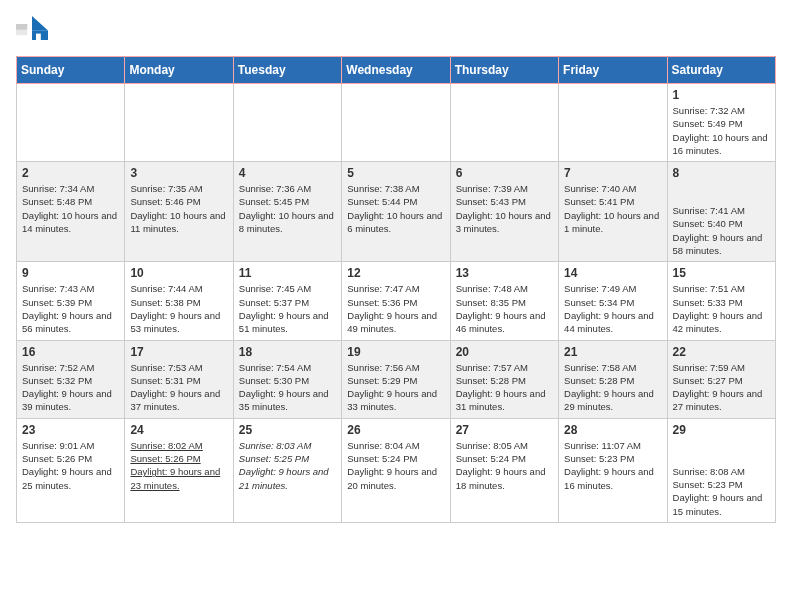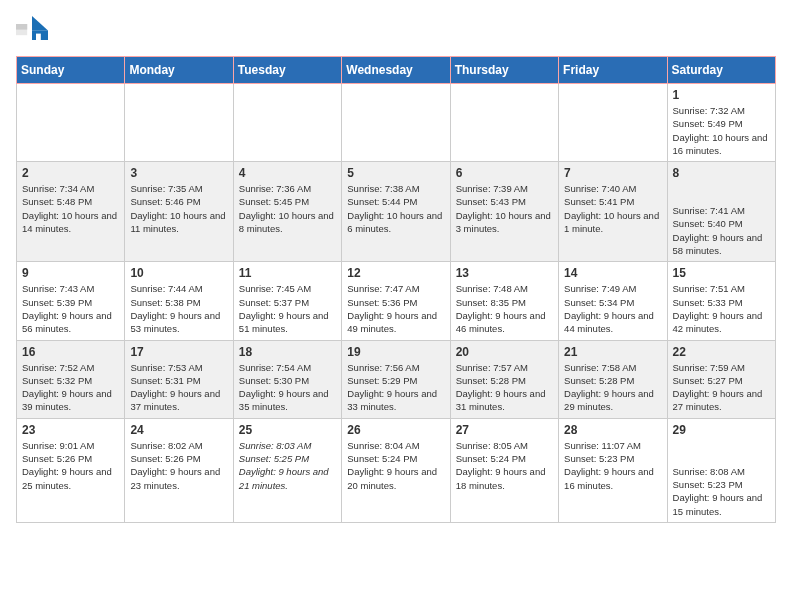--- a/index.html
+++ b/index.html
@@ -276,21 +276,21 @@
       </tr>
       <tr class="row-white">
         <td>
           <span class="day-number">23</span>
           <div class="day-info" style="white-space: pre-line;">Sunrise: 9:01 AM
 Sunset: 5:26 PM
 Daylight: 9 hours and 25 minutes.</div>
         </td>
         <td>
           <span class="day-number">24</span>
-          <div class="day-info" style="white-space: pre-line;">Sunrise: 8:02 AM
+          <div class="day-info" style="white-space: pre-line; text-decoration: underline;">Sunrise: 8:02 AM
 Sunset: 5:26 PM
 Daylight: 9 hours and 23 minutes.</div>
         </td>
         <td>
           <span class="day-number">25</span>
           <div class="day-info" style="white-space: pre-line; font-style: italic;">Sunrise: 8:03 AM
 Sunset: 5:25 PM
 Daylight: 9 hours and 21 minutes.</div>
         </td>
         <td>

